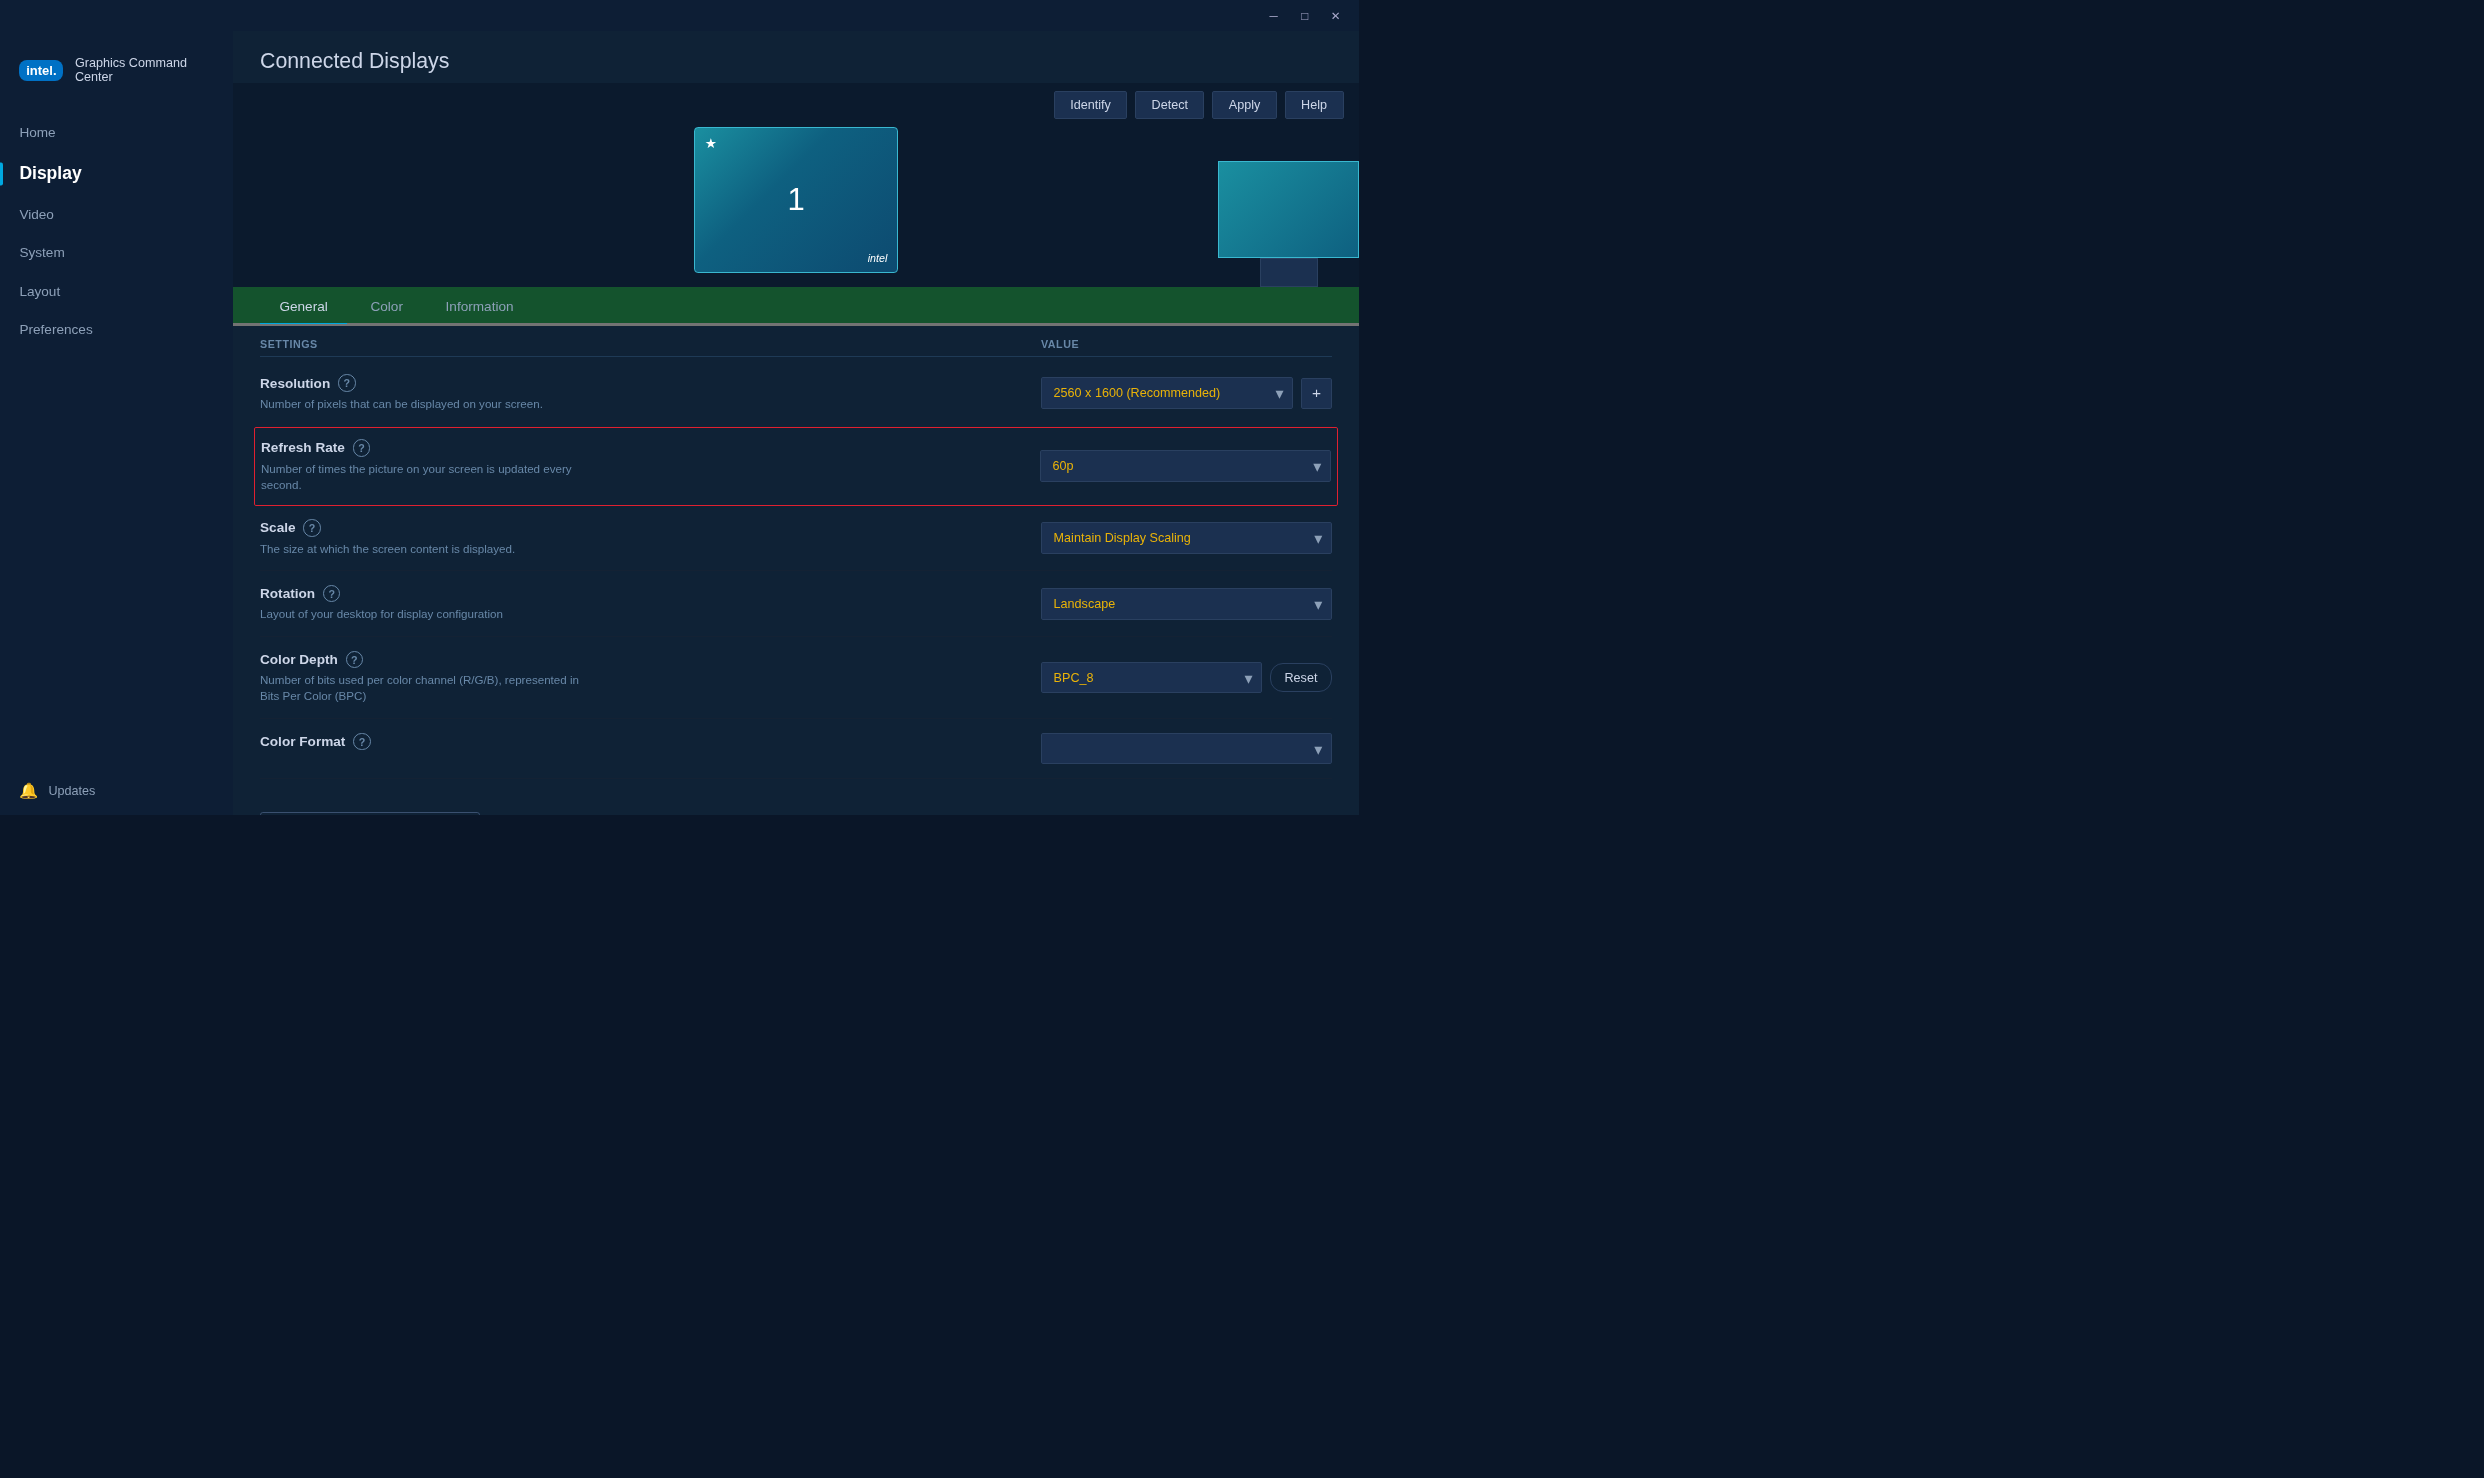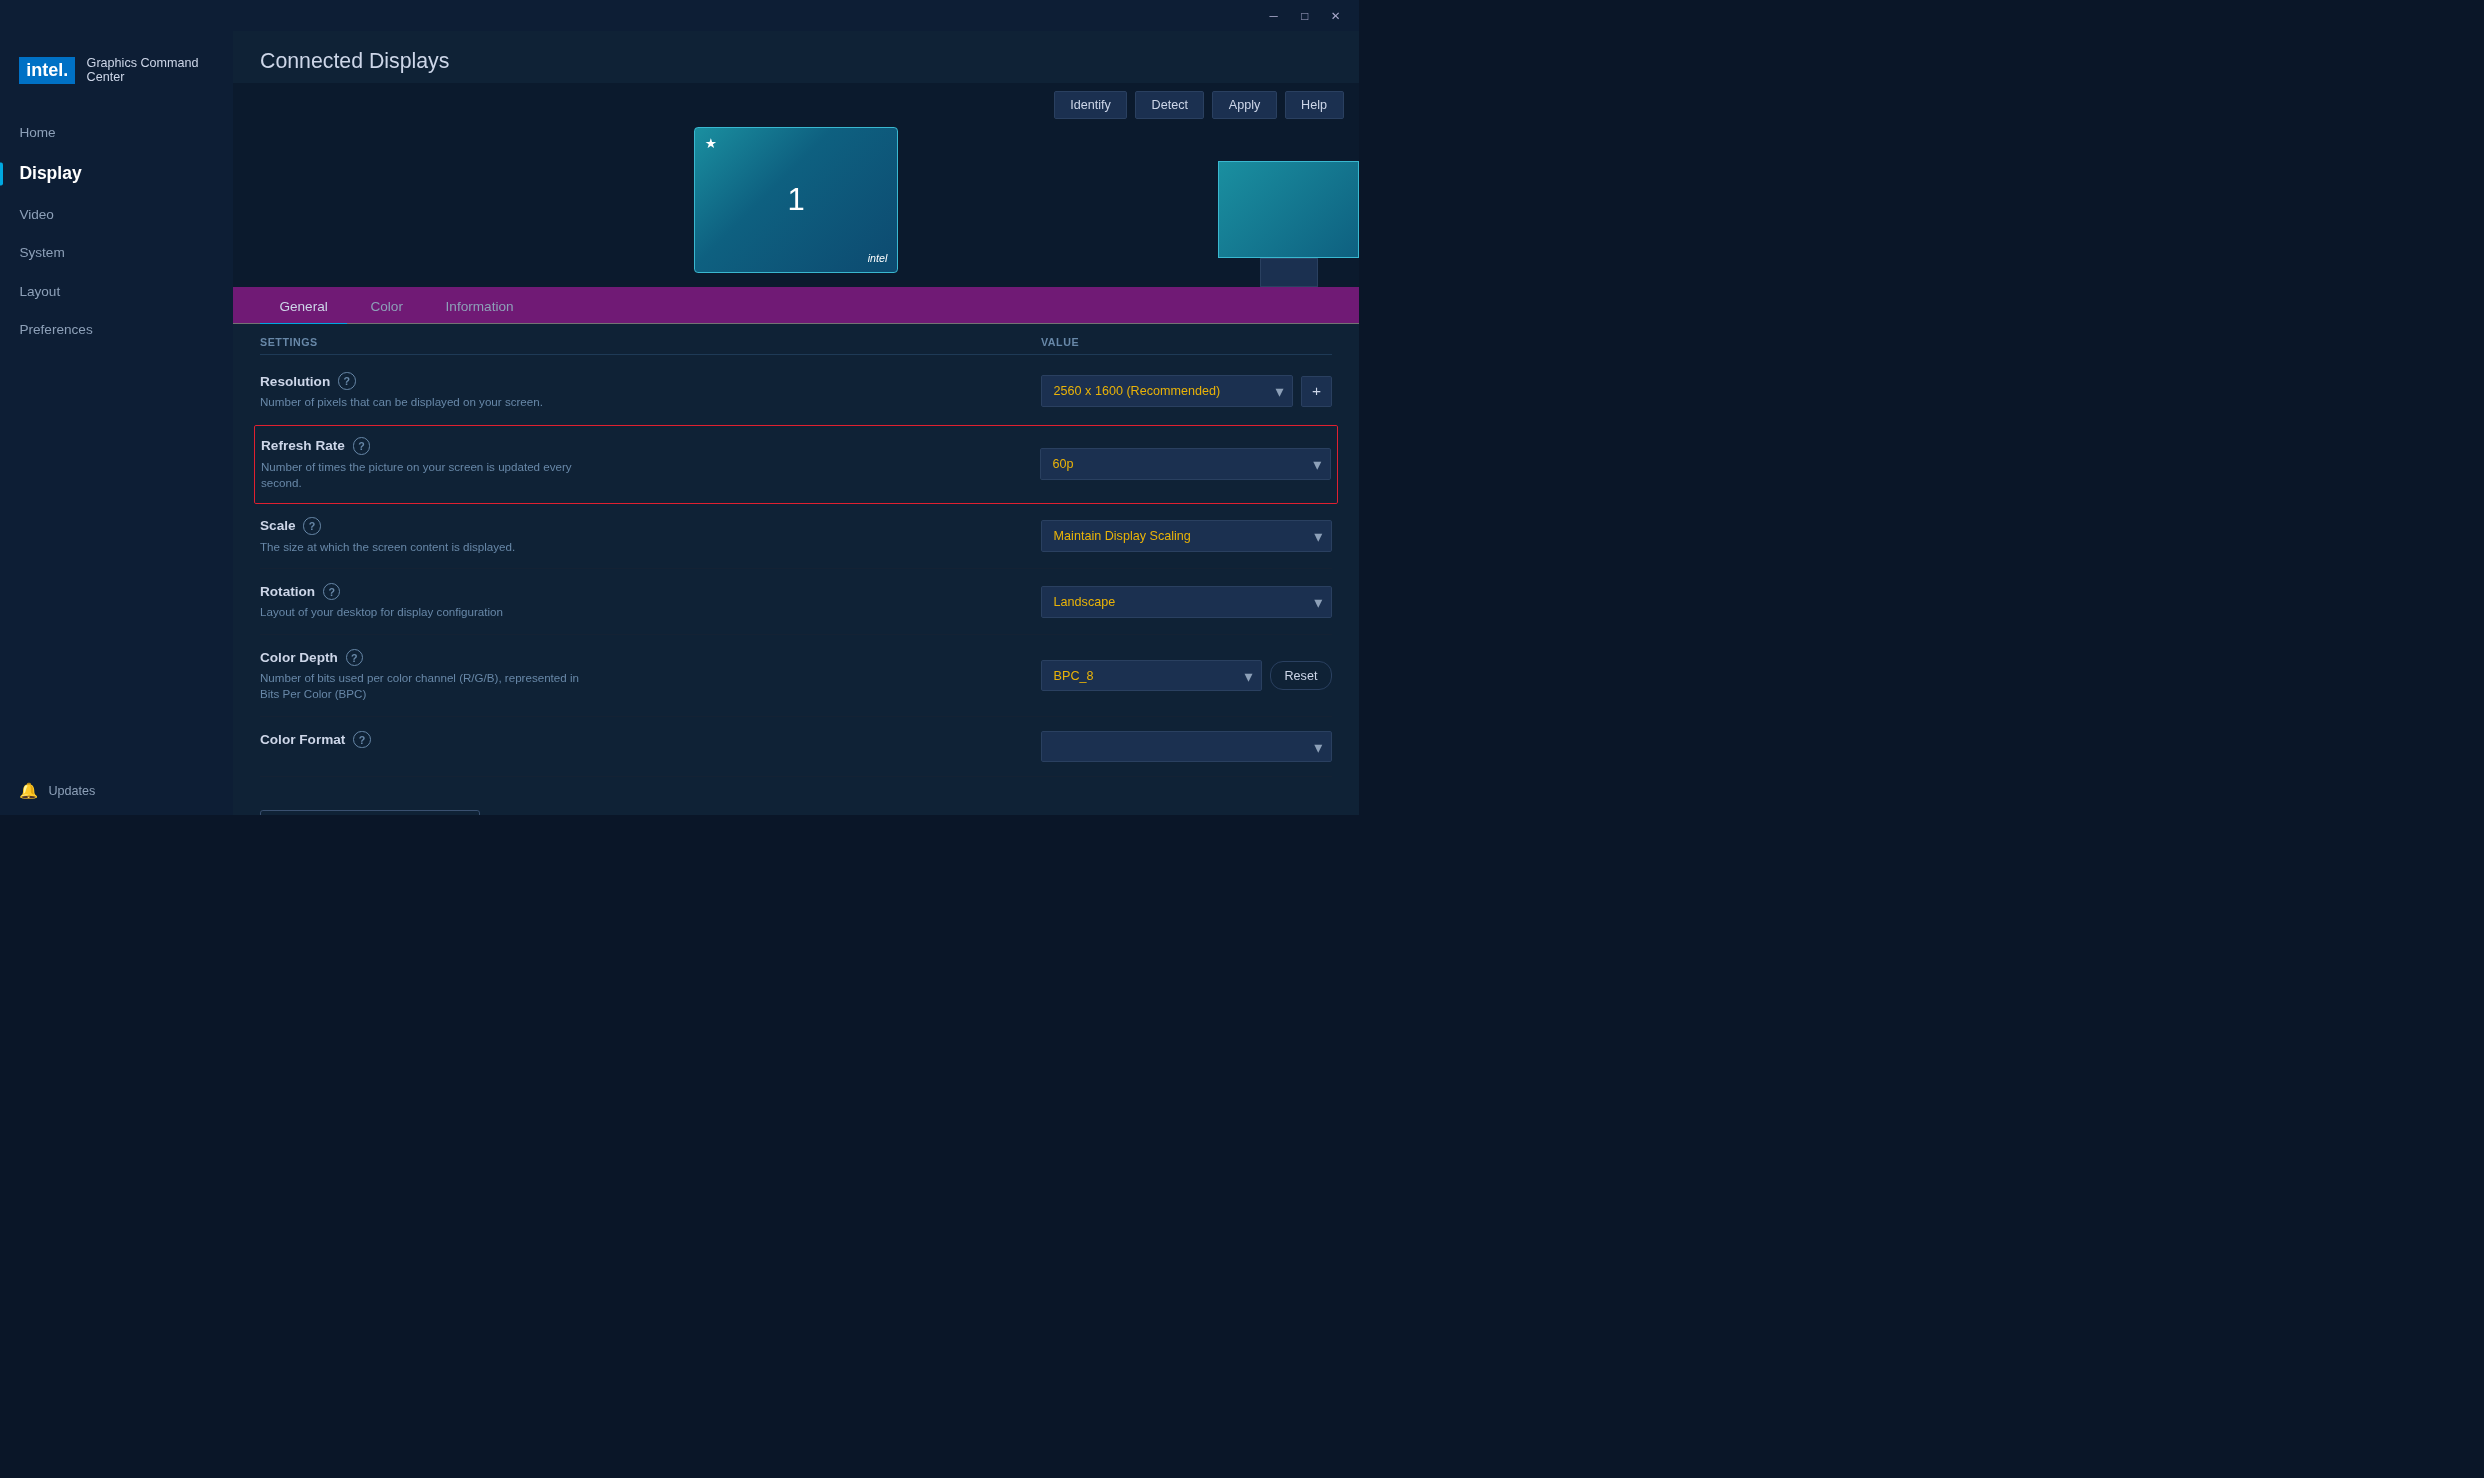--- a/index.html
+++ b/index.html
@@ -56,23 +56,23 @@
     .sidebar-logo {
       display: flex;
       align-items: center;
       padding: 17.5px 19.4px 29px 19.4px;
       gap: 11.6px;
     }
     .intel-badge {
       background: #0071c5;
       color: white;
       font-weight: 700;
-      font-size: 18px;
+      font-size: 13px;
       padding: 2.9px 6.8px;
-      border-radius: 0;
+      border-radius: 8px;
     }
     .sidebar-app-title {
       font-size: 12.6px;
       color: #cdd6e8;
       font-weight: 400;
     }
     .sidebar-nav {
       flex: 1;
       display: flex;
       flex-direction: column;
@@ -216,23 +216,23 @@
       height: 29px;
       background: #1b3050;
       border: 1px solid #2a4060;
       margin-left: 42px;
     }
 
     
     .tabs-bar {
       display: flex;
       padding: 0 27px;
-      border-bottom: 1px solid #737373;
+      border-bottom: 3px solid #737373;
       flex-shrink: 0;
-      background: #701a75;
+      background: #14532d;
     }
     .tab {
       padding: 11.6px 19.4px 9.7px 19.4px;
       font-size: 13.6px;
       color: #8da0b8;
       cursor: pointer;
       position: relative;
       margin-right: 3.9px;
     }
     .tab.active {

